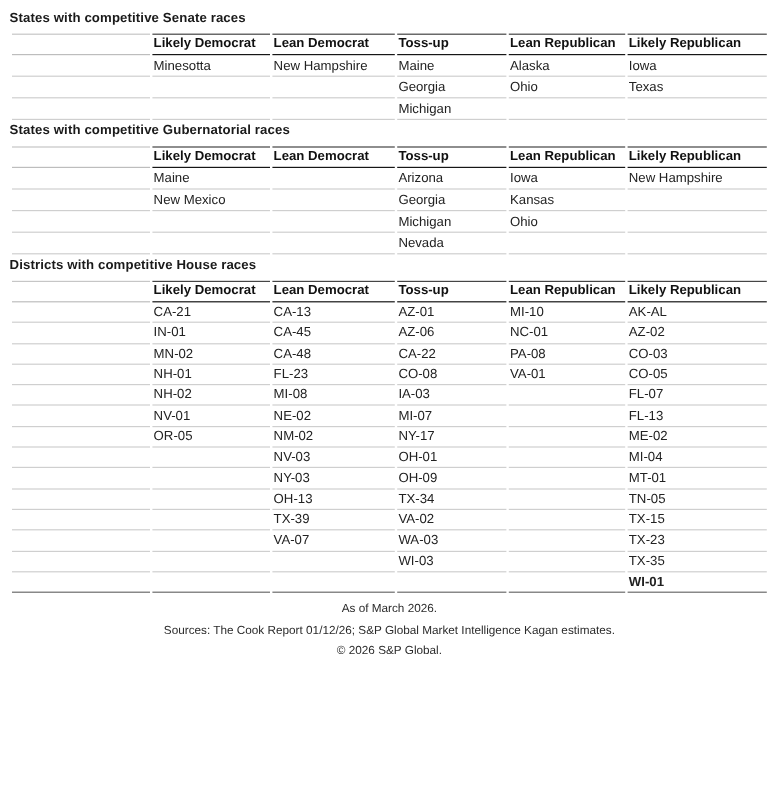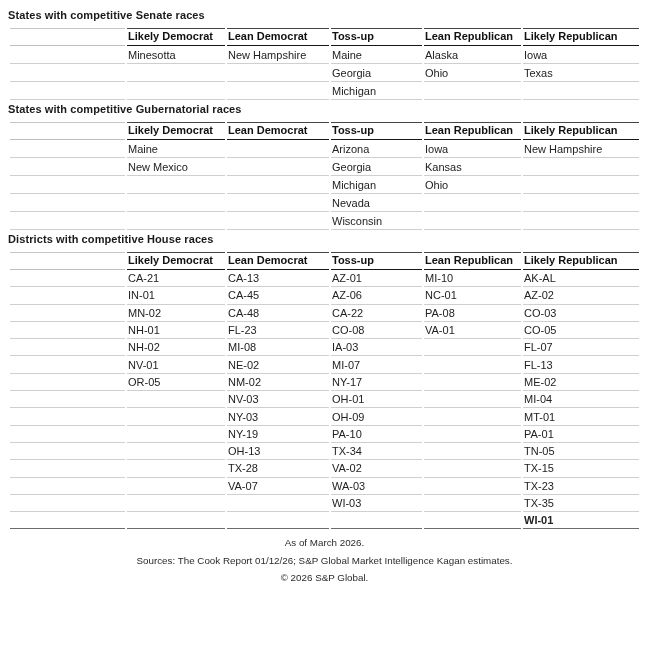--- a/index.html
+++ b/index.html
@@ -174,28 +174,20 @@
             <td></td>
           </tr>
           <tr>
             <td></td>
             <td></td>
             <td></td>
             <td>Nevada</td>
             <td></td>
             <td></td>
           </tr>
-          <tr class="last-row">
-            <td></td>
-            <td></td>
-            <td></td>
-            <td>Wisconsin</td>
-            <td></td>
-            <td></td>
-          </tr>
         </tbody>
     </table>
   </section>
 
   <section class="sec-house">
     <h2 class="section-title">Districts with competitive House races</h2>
     <table class="race-table">
       <colgroup>
           <col style="width: 115px;">
           <col style="width: 98px;">
@@ -283,37 +275,29 @@
             <td></td>
             <td></td>
             <td>NY-03</td>
             <td>OH-09</td>
             <td></td>
             <td>MT-01</td>
           </tr>
           <tr>
             <td></td>
             <td></td>
-            <td>NY-19</td>
-            <td>PA-10</td>
-            <td></td>
-            <td>PA-01</td>
-          </tr>
-          <tr>
-            <td></td>
-            <td></td>
             <td>OH-13</td>
             <td>TX-34</td>
             <td></td>
             <td>TN-05</td>
           </tr>
           <tr>
             <td></td>
             <td></td>
-            <td>TX-28</td>
+            <td>TX-39</td>
             <td>VA-02</td>
             <td></td>
             <td>TX-15</td>
           </tr>
           <tr>
             <td></td>
             <td></td>
             <td>VA-07</td>
             <td>WA-03</td>
             <td></td>

